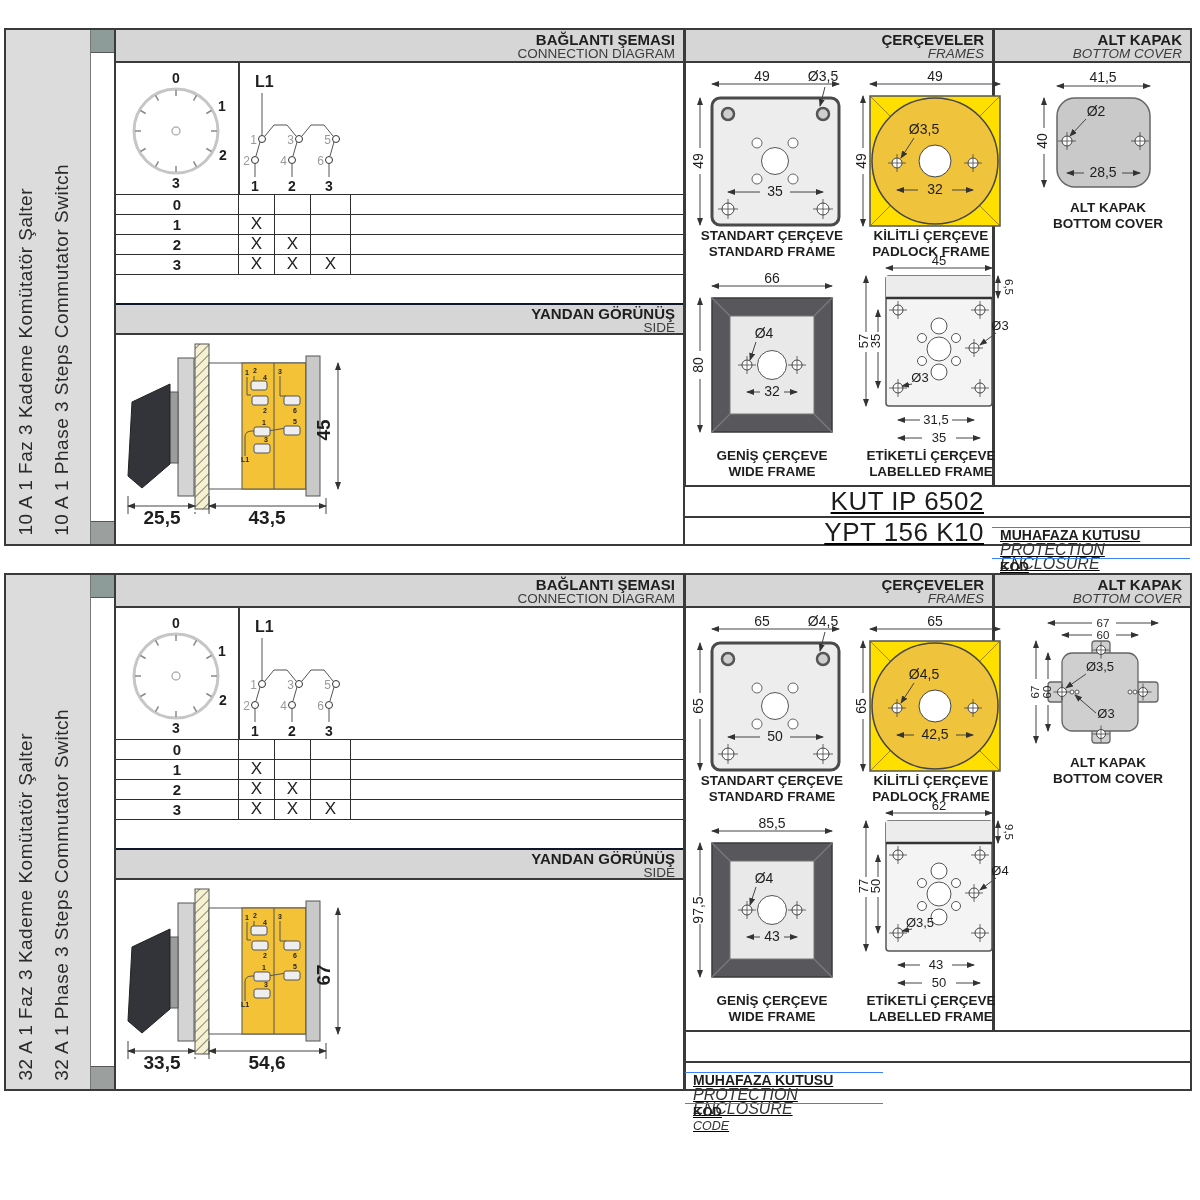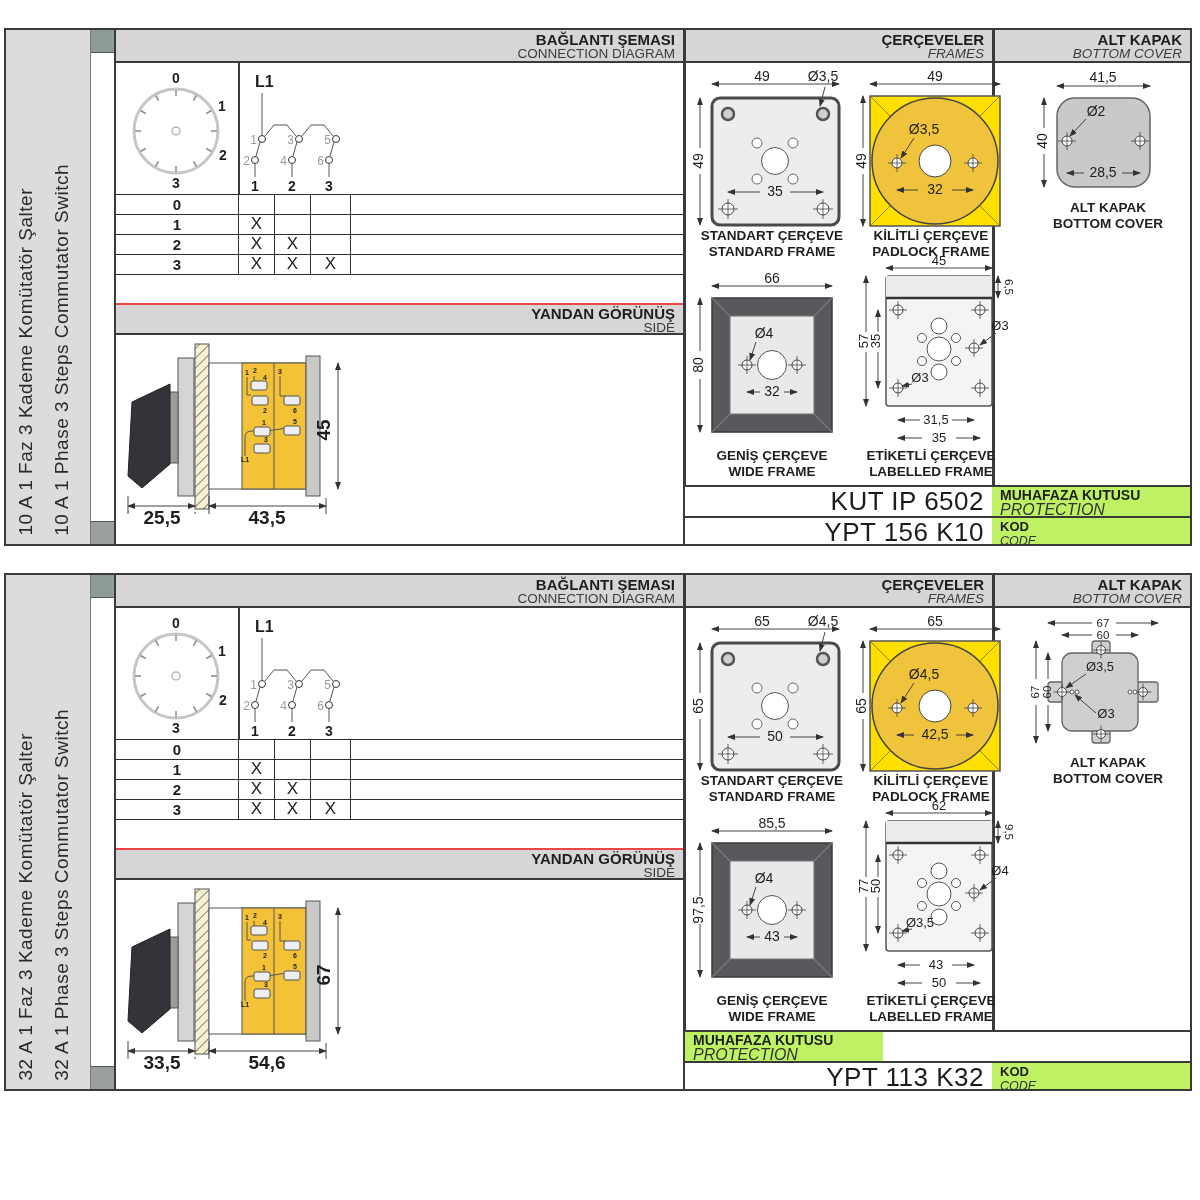--- a/index.html
+++ b/index.html
@@ -15,27 +15,27 @@
   .hdrband{position:absolute;top:0;height:33px;background:#d6d6d6;border-bottom:2px solid #3a3a3a;box-sizing:border-box;text-align:right;padding:2px 8px 0 0;}
   .h-tr{font-size:15px;font-weight:bold;color:#1e1e1e;line-height:15px;}
   .h-en{font-size:13.5px;color:#3c3c3c;line-height:14px;}
   .h-it{font-style:italic;text-align:right;}
   .vdiv{position:absolute;width:3px;background:#3a3a3a;}
   .steptable{position:absolute;left:110px;top:164px;width:567px;border-bottom:1.6px solid #2e2e2e;}
   .trow{display:flex;height:20px;border-top:1.6px solid #2e2e2e;box-sizing:border-box;}
   .tl{width:122px;text-align:center;font-weight:bold;font-size:15px;line-height:19px;color:#1e1e1e;}
   .tc{width:36px;border-left:1.6px solid #2e2e2e;text-align:center;font-size:17px;line-height:18px;color:#222;box-sizing:border-box;}
   .tc3{width:40px;} .tr-rest{flex:1;border-left:1.6px solid #2e2e2e;box-sizing:border-box;}
-  .sideband{position:absolute;left:110px;top:273px;width:567px;height:32px;background:#d6d6d6;border-top:2px solid #ef4444;border-bottom:2px solid #3a3a3a;box-sizing:border-box;text-align:right;padding:1px 8px 0 0;}
+  .sideband{position:absolute;left:110px;top:273px;width:567px;height:32px;background:#d6d6d6;border-top:2px solid #0f172a;border-bottom:2px solid #3a3a3a;box-sizing:border-box;text-align:right;padding:1px 8px 0 0;}
   .cap{position:absolute;text-align:center;font-weight:bold;font-size:13.5px;line-height:1.2;color:#1e1e1e;}
-  .coderow{position:absolute;left:679px;width:505px;display:flex;box-sizing:border-box;}
+  .coderow{position:absolute;left:679px;width:505px;display:flex;box-sizing:border-box;text-decoration:underline;}
   .crow1{top:455px;height:33px;border-top:2px solid #3a3a3a;border-bottom:2px solid #3a3a3a;}
   .crow2{top:488px;height:26px;}
   .codeval{flex:1;background:#fff;text-align:right;font-size:26px;color:#1c1c1c;padding-right:8px;letter-spacing:.5px;line-height:1.1;}
-  .codelbl{width:198px;background:#bef264;padding:1px 0 0 8px;box-sizing:border-box;}
+  .codelbl{width:198px;background:#3b82f6;padding:1px 0 0 8px;box-sizing:border-box;margin-top:40px;}
   .cl-tr{font-size:14px;font-weight:bold;color:#1e1e1e;line-height:15px;}
   .cl-en{font-size:16px;font-style:italic;color:#333;line-height:14px;}
   svg{position:absolute;overflow:visible;}
   svg text{font-family:"Liberation Sans",sans-serif;fill:#1e1e1e;}
   .dt{font-size:13px;text-anchor:middle;}
   .dt14{font-size:14px;text-anchor:middle;}
   .dt12{font-size:11.5px;text-anchor:middle;}
   .big{font-size:19px;font-weight:bold;text-anchor:middle;}
   .bold{font-weight:bold;}
   .gray{fill:#9a9a9a;font-size:12px;}
@@ -815,21 +815,20 @@
         <div>BOTTOM COVER</div>
   </div>
 
   <div class="coderow crow1">
     <div class="codelbl">
       <div class="cl-tr">MUHAFAZA KUTUSU</div>
           <div class="cl-en">PROTECTION ENCLOSURE</div>
     </div>
   </div>
   <div class="coderow crow2">
-    <div class="codeval">YPT 113 K32</div>
     <div class="codelbl">
       <div class="cl-tr" style="font-size:13px">KOD</div>
           <div class="cl-en" style="font-size:12.5px">CODE</div>
     </div>
   </div>
 </div>
 
 </div>
 
 </body></html>

